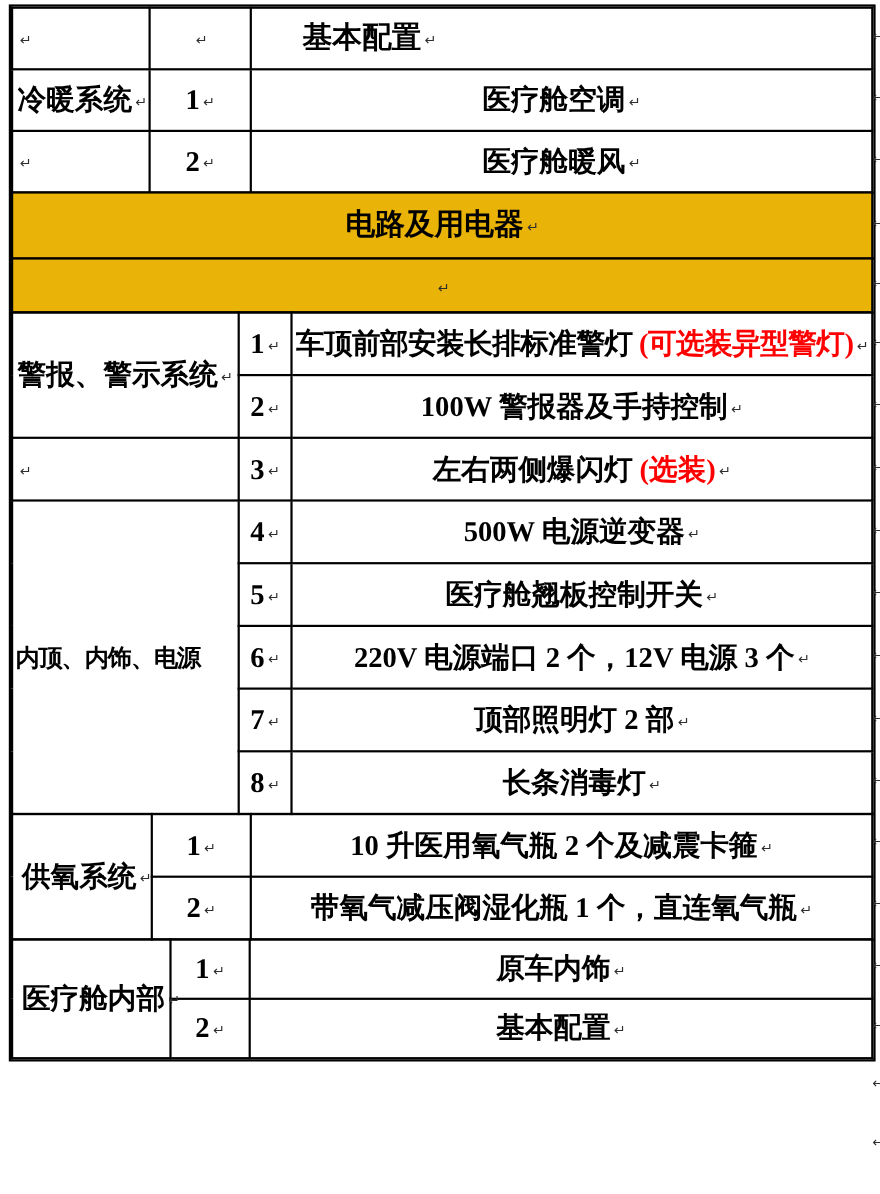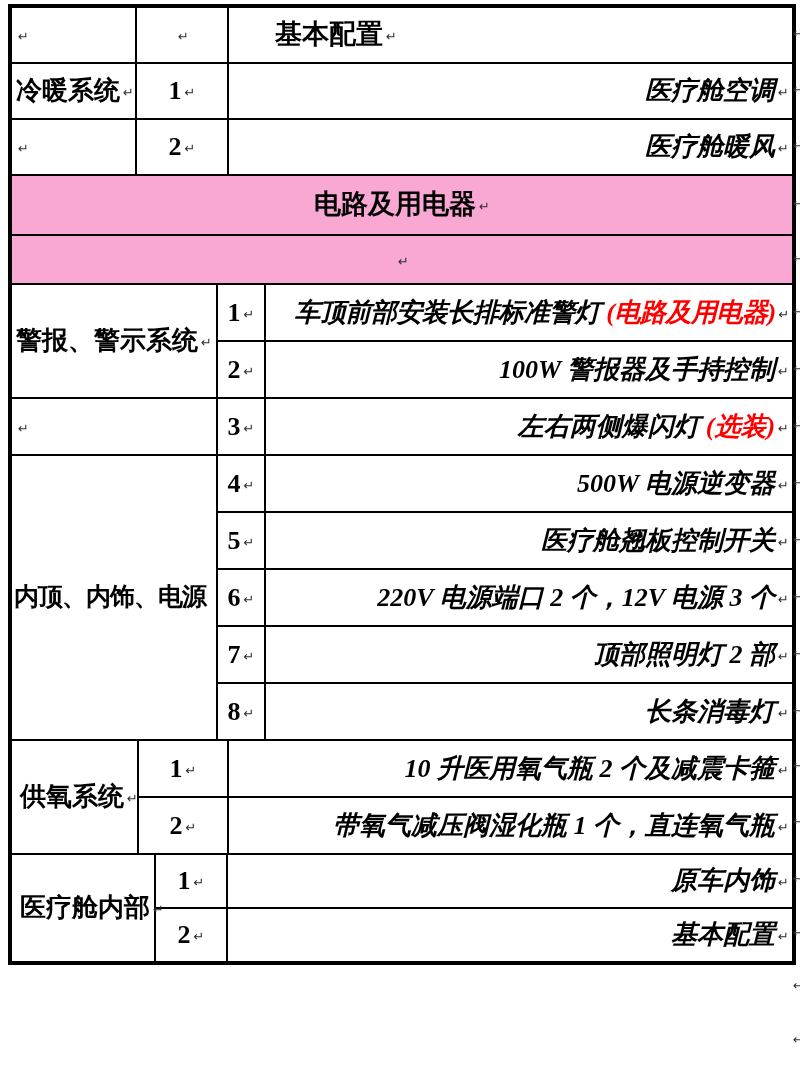--- a/index.html
+++ b/index.html
@@ -36,29 +36,29 @@
   .band1 td{height:58px;}
   .band2 td{height:47px;}
   .sec-b td{height:55px;}
   .band3 td{height:52px;}
   .sec-c td{height:55px;}
   .band4 td{height:50px;}
   .sec-d td{height:52px;}
   td.rowspan-cell{height:auto;}
 
   .band td{
-    background:#f9a8d4;
+    background:#eab308;
     text-align:center;
     font-size:27px;
   }
   .num{text-align:center;}
-  .item{text-align:right;font-style:italic;}
+  .item{text-align:center;}
   .group{text-align:left;padding-left:4px;}
   .group-wide{padding-left:8px;margin-top:43px;}
-  .tight{font-size:25px;letter-spacing:-1px;padding-left:2px;}
+  .tight{font-size:22px;letter-spacing:-1px;padding-left:2px;}
   .fit{letter-spacing:-0.5px;}
   .title-cell{text-align:left;padding-left:46px;font-size:27px;}
   .red{color:#ff0000;margin-left:6px;}
   .mark{
     font-family:"DejaVu Sans",sans-serif;
     font-weight:normal;
     font-size:13px;
     color:#2e2e2e;
     margin-left:3px;
     vertical-align:2px;
@@ -121,21 +121,21 @@
     <table class="sec-b">
       <colgroup>
           <col style="width:206px">
           <col style="width:48px">
           <col>
         </colgroup>
       <tbody>
           <tr>
         <td class="group rowspan-cell" rowspan="2"><span>警报、警示系统</span><span class="mark">↵</span></td>
         <td class="num"><span>1</span><span class="mark">↵</span></td>
-        <td class="item fit"><span>车顶前部安装长排标准警灯</span><span class="red">(电路及用电器)</span><span class="mark">↵</span></td>
+        <td class="item fit"><span>车顶前部安装长排标准警灯</span><span class="red">(可选装异型警灯)</span><span class="mark">↵</span></td>
       </tr>
       <tr>
         <td class="num"><span>2</span><span class="mark">↵</span></td>
         <td class="item"><span>100W 警报器及手持控制</span><span class="mark">↵</span></td>
       </tr>
       <tr>
         <td class="empty-left"><span class="mark">↵</span></td>
         <td class="num"><span>3</span><span class="mark">↵</span></td>
         <td class="item"><span>左右两侧爆闪灯</span><span class="red">(选装)</span><span class="mark">↵</span></td>
       </tr>

